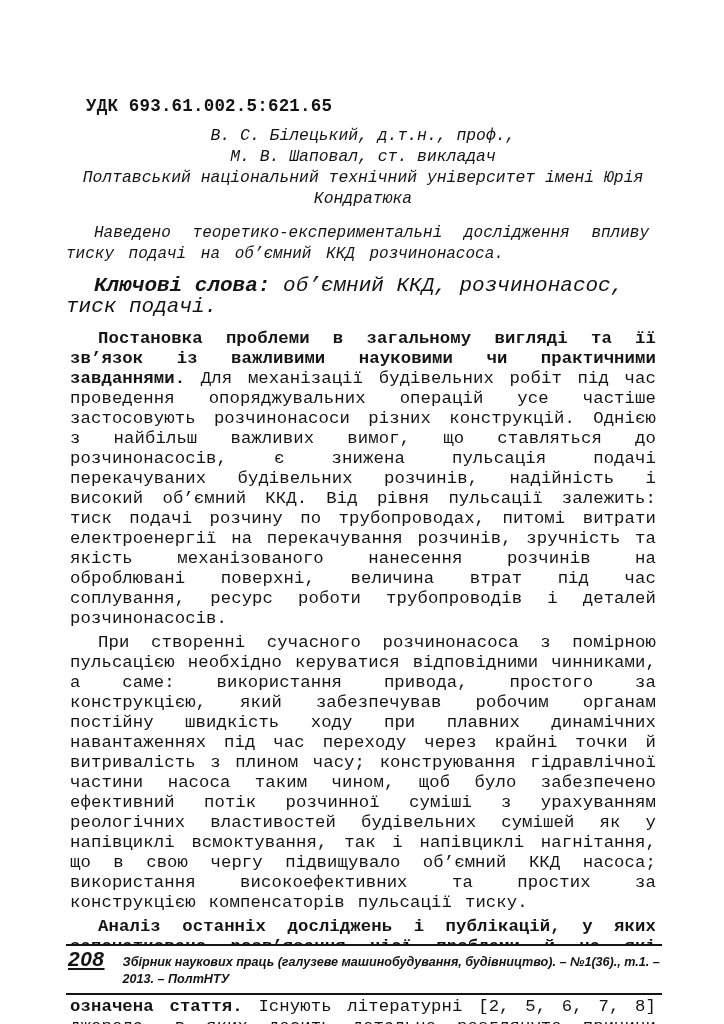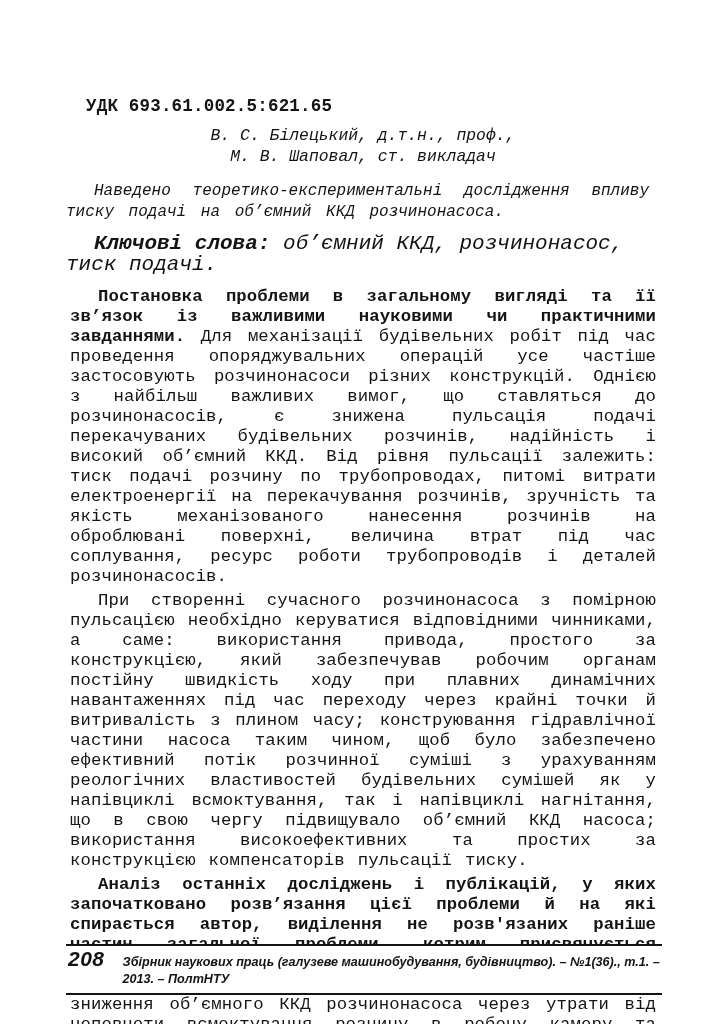--- a/index.html
+++ b/index.html
@@ -90,37 +90,39 @@
     align-items: baseline;
     font-family: "Liberation Sans", "DejaVu Sans", sans-serif;
     font-style: italic;
     font-weight: bold;
   }
   .pagenum {
     font-size: 21px;
     line-height: 22px;
     margin-right: 18px;
     letter-spacing: 0.5px;
+    text-decoration: underline;
   }
   .fsrc {
     font-size: 12.6px;
     line-height: 17px;
   }
 </style>
 </head>
 <body>
 
 <div class="page">
   <div class="content">
 
     <div class="udc">УДК 693.61.002.5:621.65</div>
 
     <div class="authors">
       <div>В. С. Білецький, д.т.н., проф.,</div>
       <div>М. В. Шаповал, ст. викладач</div>
+      <div>Полтавський національний технічний університет імені Юрія Кондратюка</div>
     </div>
 
 
     <p class="abstract">Наведено теоретико-експериментальні дослідження впливу тиску подачі на об’ємний ККД розчинонасоса.</p>
 
     <p class="keywords"><span class="kw-label">Ключові слова:</span><span> об’ємний ККД, розчинонасос, тиск подачі.</span></p>
 
     <div class="body">
       <p class="para"><span class="lead">Постановка проблеми в загальному вигляді та її зв’язок із важливими науковими чи практичними завданнями.</span><span> Для механізації будівельних робіт під час проведення опоряджувальних операцій усе частіше застосовують розчинонасоси різних конструкцій. Однією з найбільш важливих вимог, що ставляться до розчинонасосів, є знижена пульсація подачі перекачуваних будівельних розчинів, надійність і високий об’ємний ККД. Від рівня пульсації залежить: тиск подачі розчину по трубопроводах, питомі витрати електроенергії на перекачування розчинів, зручність та якість механізованого нанесення розчинів на оброблювані поверхні, величина втрат під час соплування, ресурс роботи трубопроводів і деталей розчинонасосів.</span></p>
 

